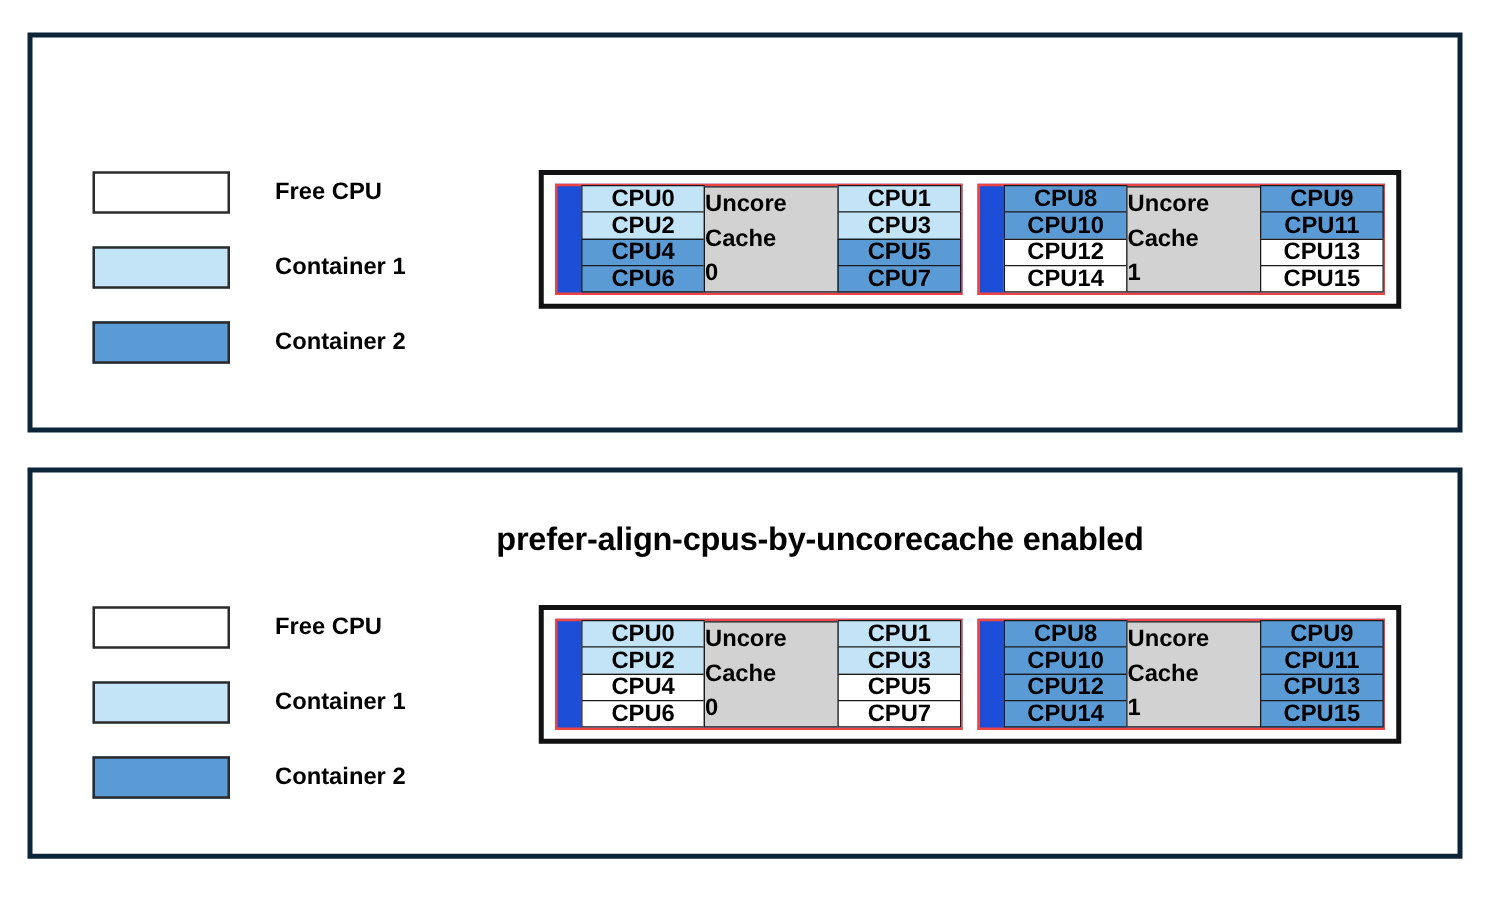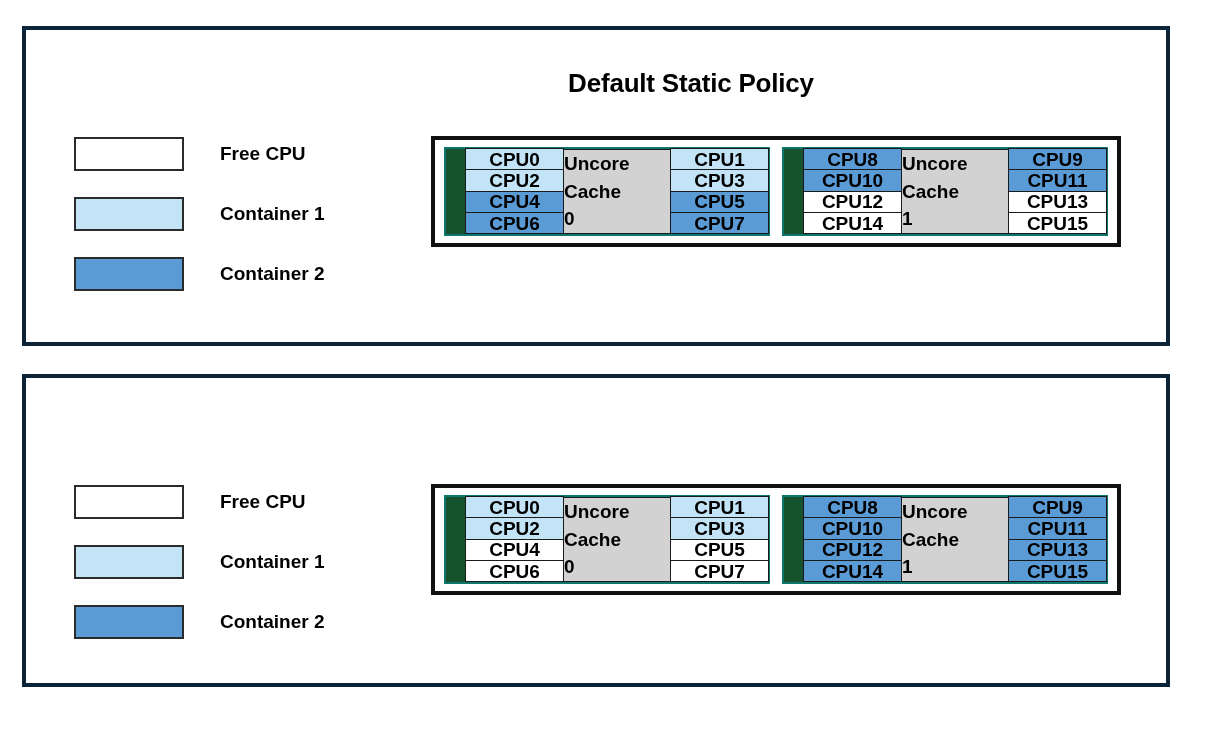--- a/index.html
+++ b/index.html
@@ -78,23 +78,23 @@
     box-sizing: border-box;
     border: 4px solid #111111;
     background: #ffffff;
     padding: 7px 9px;
     display: flex;
     gap: 12px;
   }
   .uncore-group {
     flex: 1 1 0;
     display: flex;
-    border: 2px solid #0f766e;
-    box-sizing: border-box;
-    background: #14532d;
+    border: 2px solid #ef4444;
+    box-sizing: border-box;
+    background: #1d4ed8;
     padding-left: 20px;
   }
   .cpu-col {
     flex: 1 1 0;
     display: flex;
     flex-direction: column;
     min-width: 0;
   }
   .cpu-cell {
     flex: 1 1 0;
@@ -129,21 +129,20 @@
   
   .fill-free       { background: #ffffff; }
   .fill-container1 { background: #c2e4f6; }
   .fill-container2 { background: #5b9bd5; }
 </style>
 </head>
 <body>
 
 <section class="panel" id="panel-top">
 
-  <div class="panel-title">Default Static Policy</div>
 
   <div class="legend">
     <div class="legend-row">
       <div class="legend-swatch fill-free"></div>
       <div class="legend-label">Free CPU</div>
     </div>
     <div class="legend-row">
       <div class="legend-swatch fill-container1"></div>
       <div class="legend-label">Container 1</div>
     </div>
@@ -193,20 +192,21 @@
         <div class="cpu-cell fill-free">CPU13</div>
         <div class="cpu-cell fill-free">CPU15</div>
       </div>
     </div>
 
   </div>
 </section>
 
 <section class="panel" id="panel-bottom">
 
+  <div class="panel-title">prefer-align-cpus-by-uncorecache enabled</div>
 
   <div class="legend">
     <div class="legend-row">
       <div class="legend-swatch fill-free"></div>
       <div class="legend-label">Free CPU</div>
     </div>
     <div class="legend-row">
       <div class="legend-swatch fill-container1"></div>
       <div class="legend-label">Container 1</div>
     </div>

